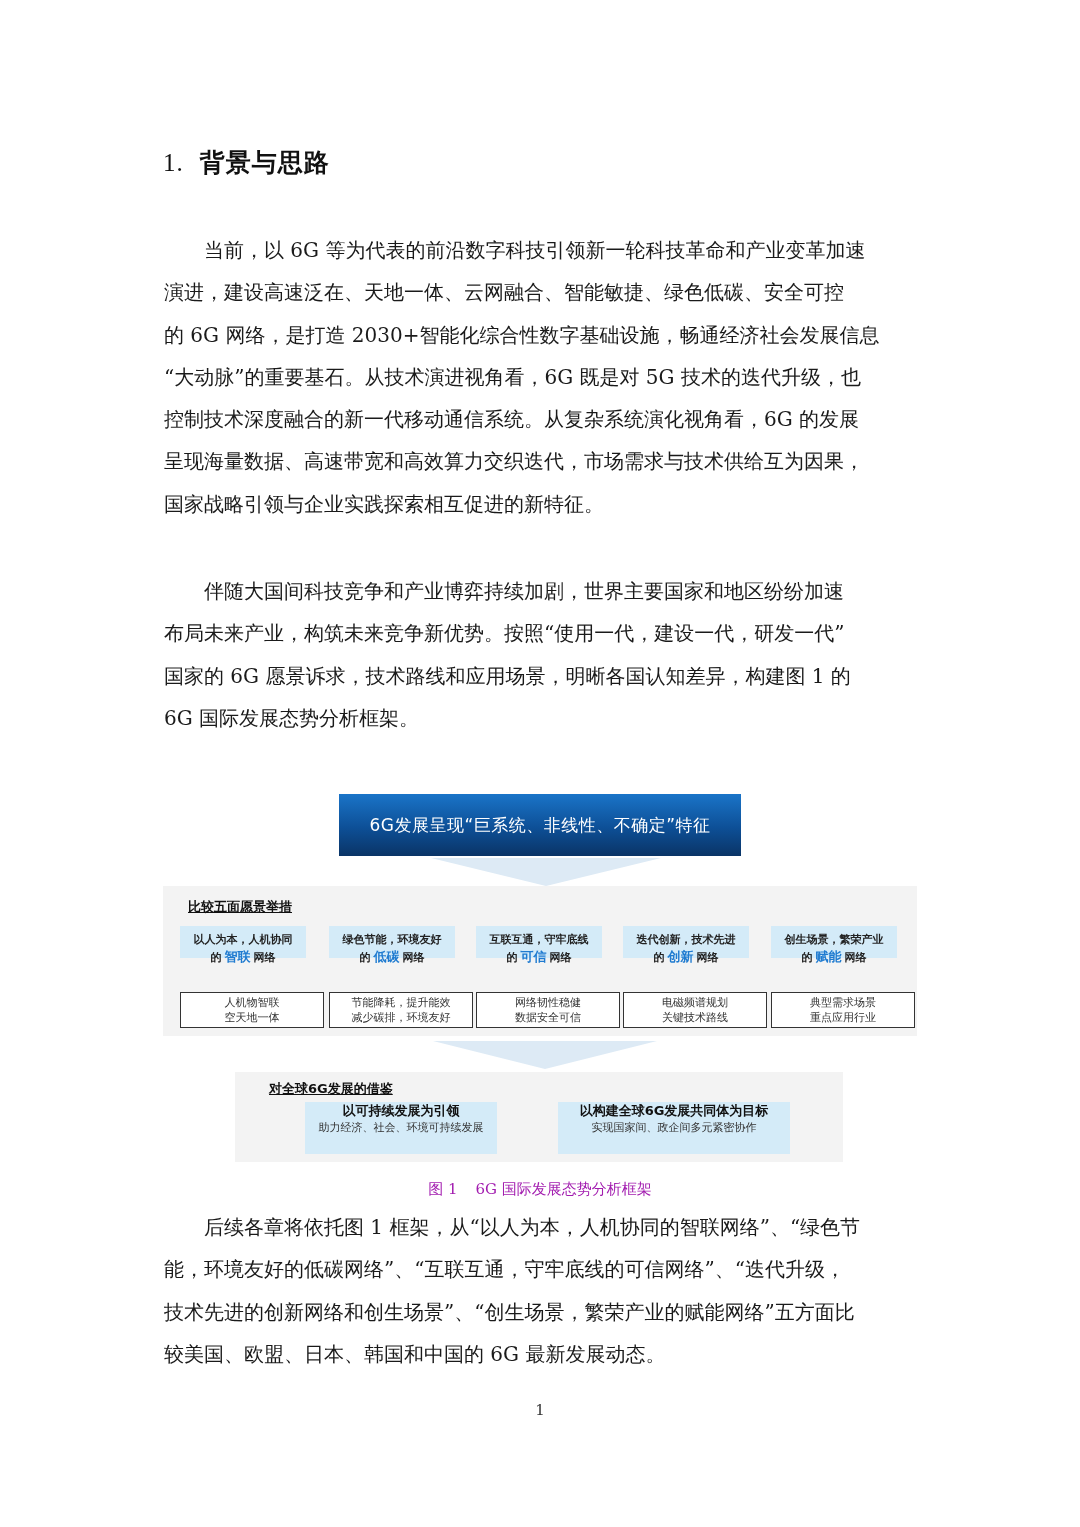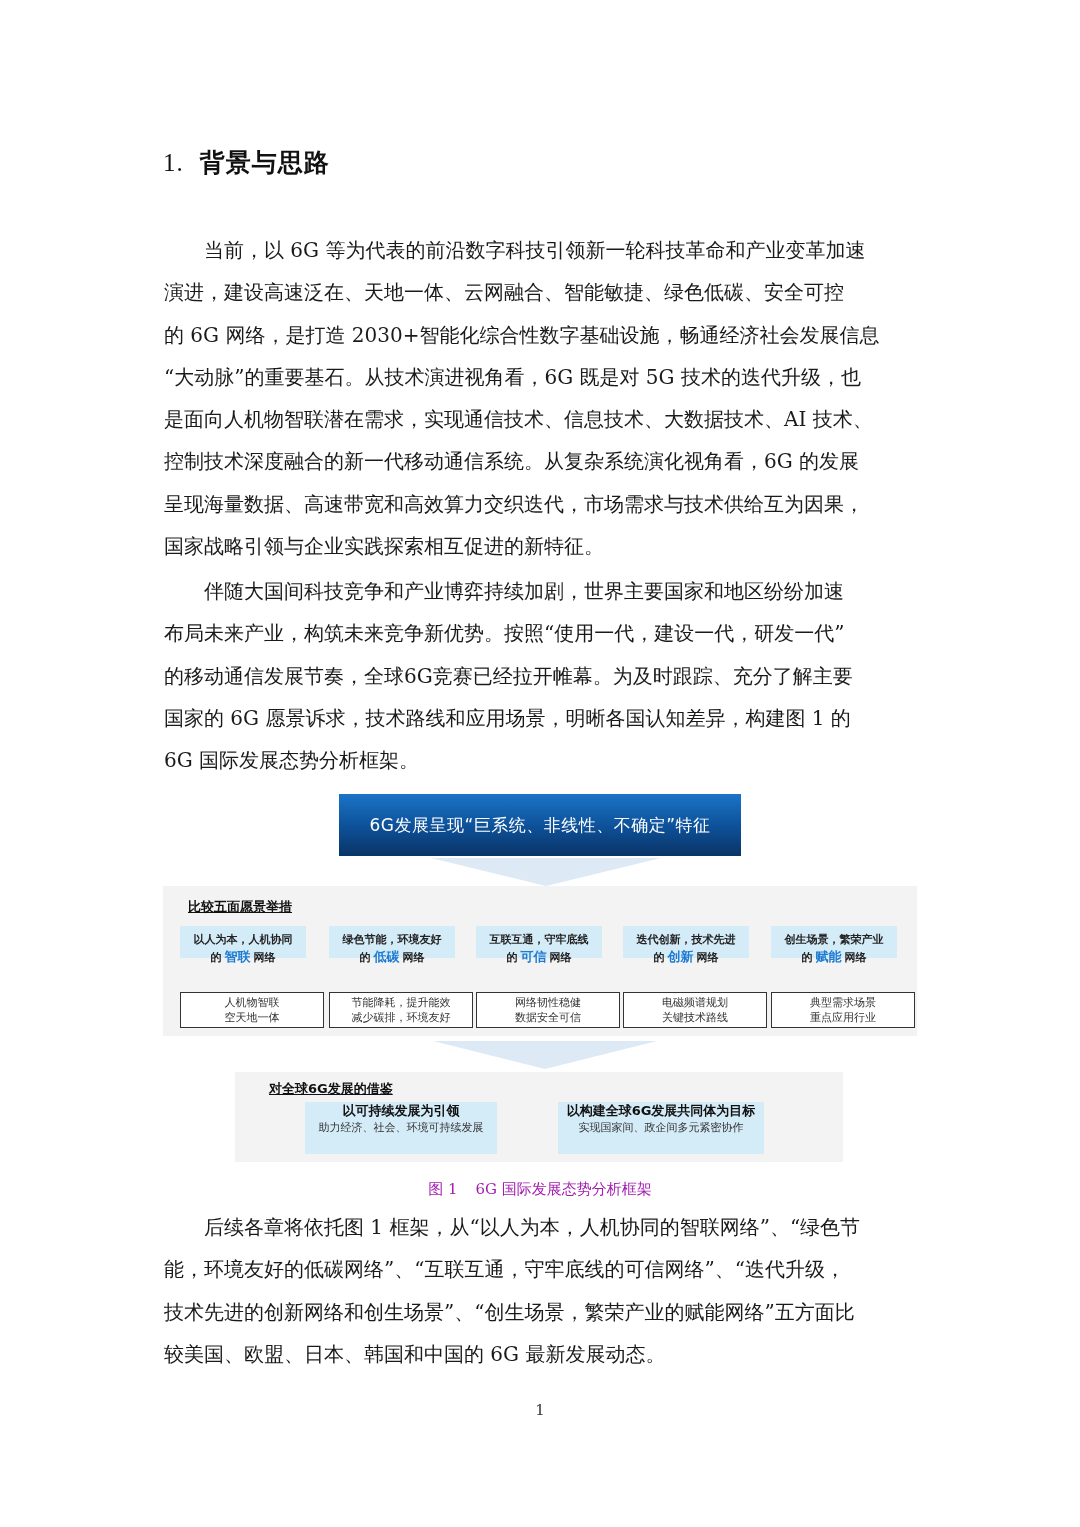--- a/index.html
+++ b/index.html
@@ -58,30 +58,28 @@
 
   <div class="heading">
     <span class="num">1.</span><span>背景与思路</span>
   </div>
 
   <div class="para p1">
     <span class="line" style="padding-left:40px">当前，以 6G 等为代表的前沿数字科技引领新一轮科技革命和产业变革加速</span>
     <span class="line">演进，建设高速泛在、天地一体、云网融合、智能敏捷、绿色低碳、安全可控</span>
     <span class="line">的 6G 网络，是打造 2030+智能化综合性数字基础设施，畅通经济社会发展信息</span>
     <span class="line">“大动脉”的重要基石。从技术演进视角看，6G 既是对 5G 技术的迭代升级，也</span>
-    <span class="line">是面向人机物智联潜在需求，实现通信技术、信息技术、大数据技术、AI 技术、</span>
     <span class="line">控制技术深度融合的新一代移动通信系统。从复杂系统演化视角看，6G 的发展</span>
     <span class="line">呈现海量数据、高速带宽和高效算力交织迭代，市场需求与技术供给互为因果，</span>
     <span class="line">国家战略引领与企业实践探索相互促进的新特征。</span>
   </div>
 
   <div class="para p2">
     <span class="line" style="padding-left:40px">伴随大国间科技竞争和产业博弈持续加剧，世界主要国家和地区纷纷加速</span>
     <span class="line">布局未来产业，构筑未来竞争新优势。按照“使用一代，建设一代，研发一代”</span>
-    <span class="line">的移动通信发展节奏，全球6G竞赛已经拉开帷幕。为及时跟踪、充分了解主要</span>
     <span class="line">国家的 6G 愿景诉求，技术路线和应用场景，明晰各国认知差异，构建图 1 的</span>
     <span class="line">6G 国际发展态势分析框架。</span>
   </div>
 
   <div class="diagram">
     <div class="top-banner">6G发展呈现“巨系统、非线性、不确定”特征</div>
     <div class="arrow1"></div>
 
     <div class="panel1">
       <div class="panel-title p1-title">比较五面愿景举措</div>
@@ -130,21 +128,21 @@
     </div>
 
     <div class="arrow2"></div>
 
     <div class="panel2">
       <div class="panel-title p2-title">对全球6G发展的借鉴</div>
       <div class="goal" style="left:70px">
         <div class="g-main">以可持续发展为引领</div>
         <div class="g-sub">助力经济、社会、环境可持续发展</div>
       </div>
-      <div class="goal" style="left:323px; width:206px">
+      <div class="goal" style="left:323px; width:232px">
         <div class="g-main">以构建全球6G发展共同体为目标</div>
         <div class="g-sub">实现国家间、政企间多元紧密协作</div>
       </div>
     </div>
   </div>
 
   <div class="caption">
     <span class="fig">图 1</span><span>6G 国际发展态势分析框架</span>
   </div>
 

